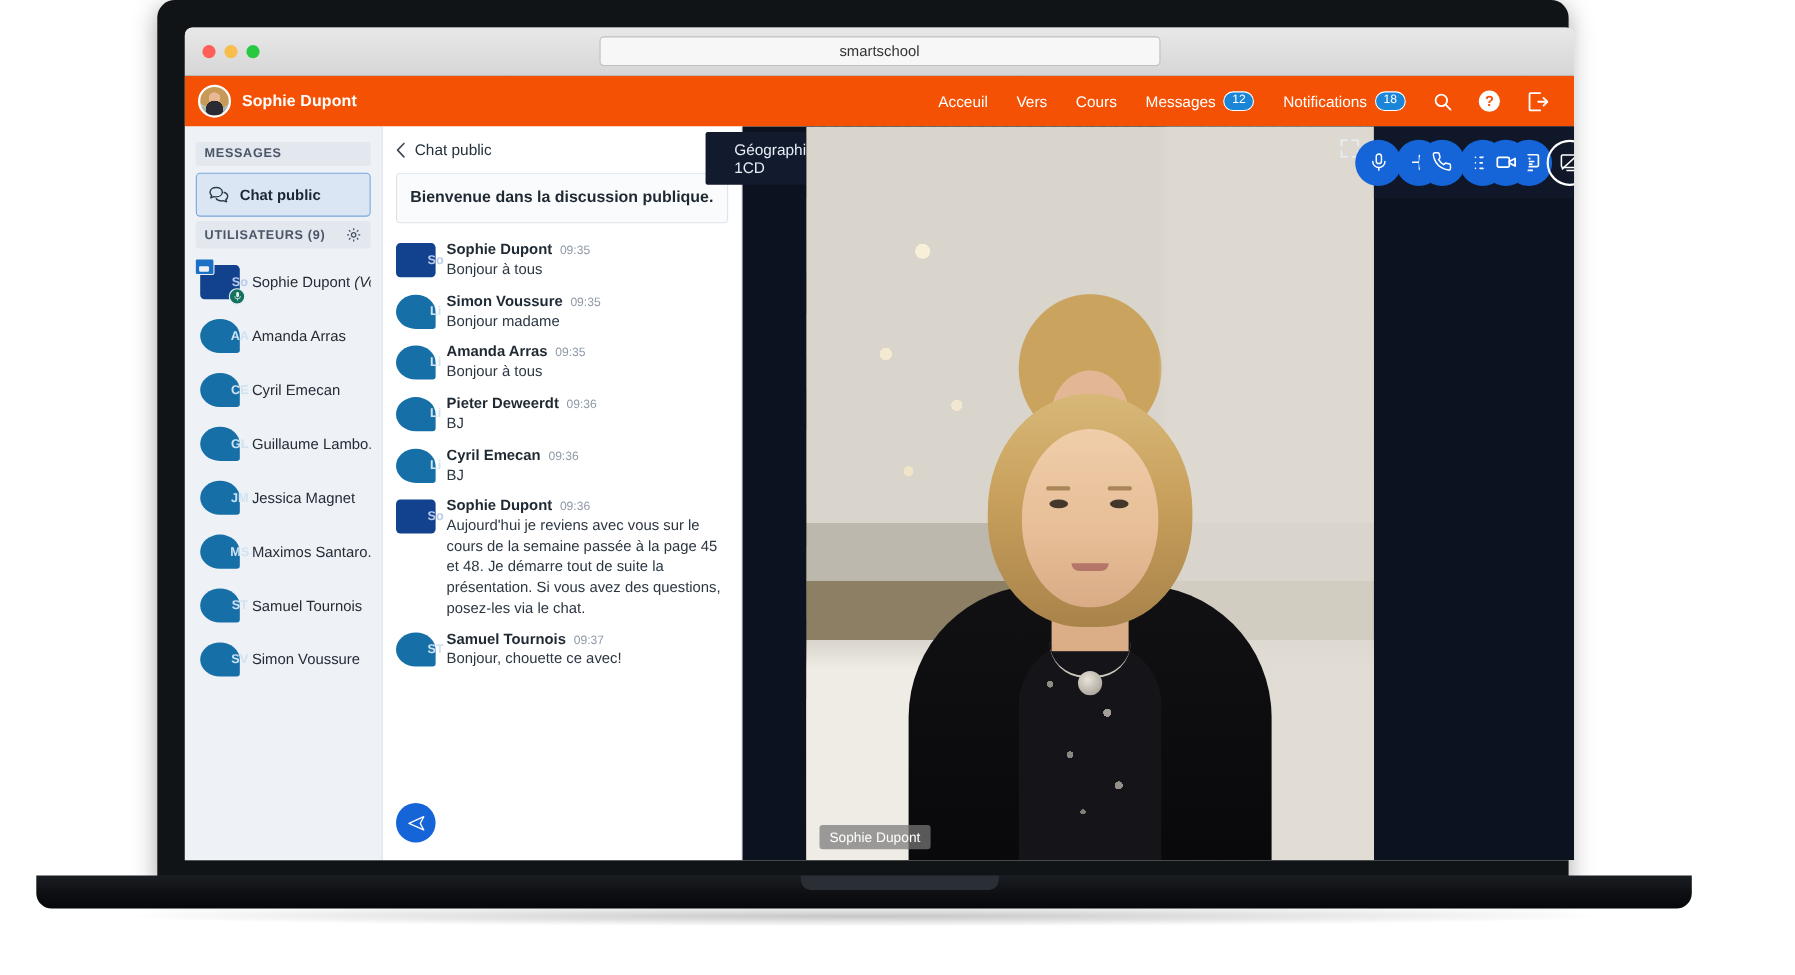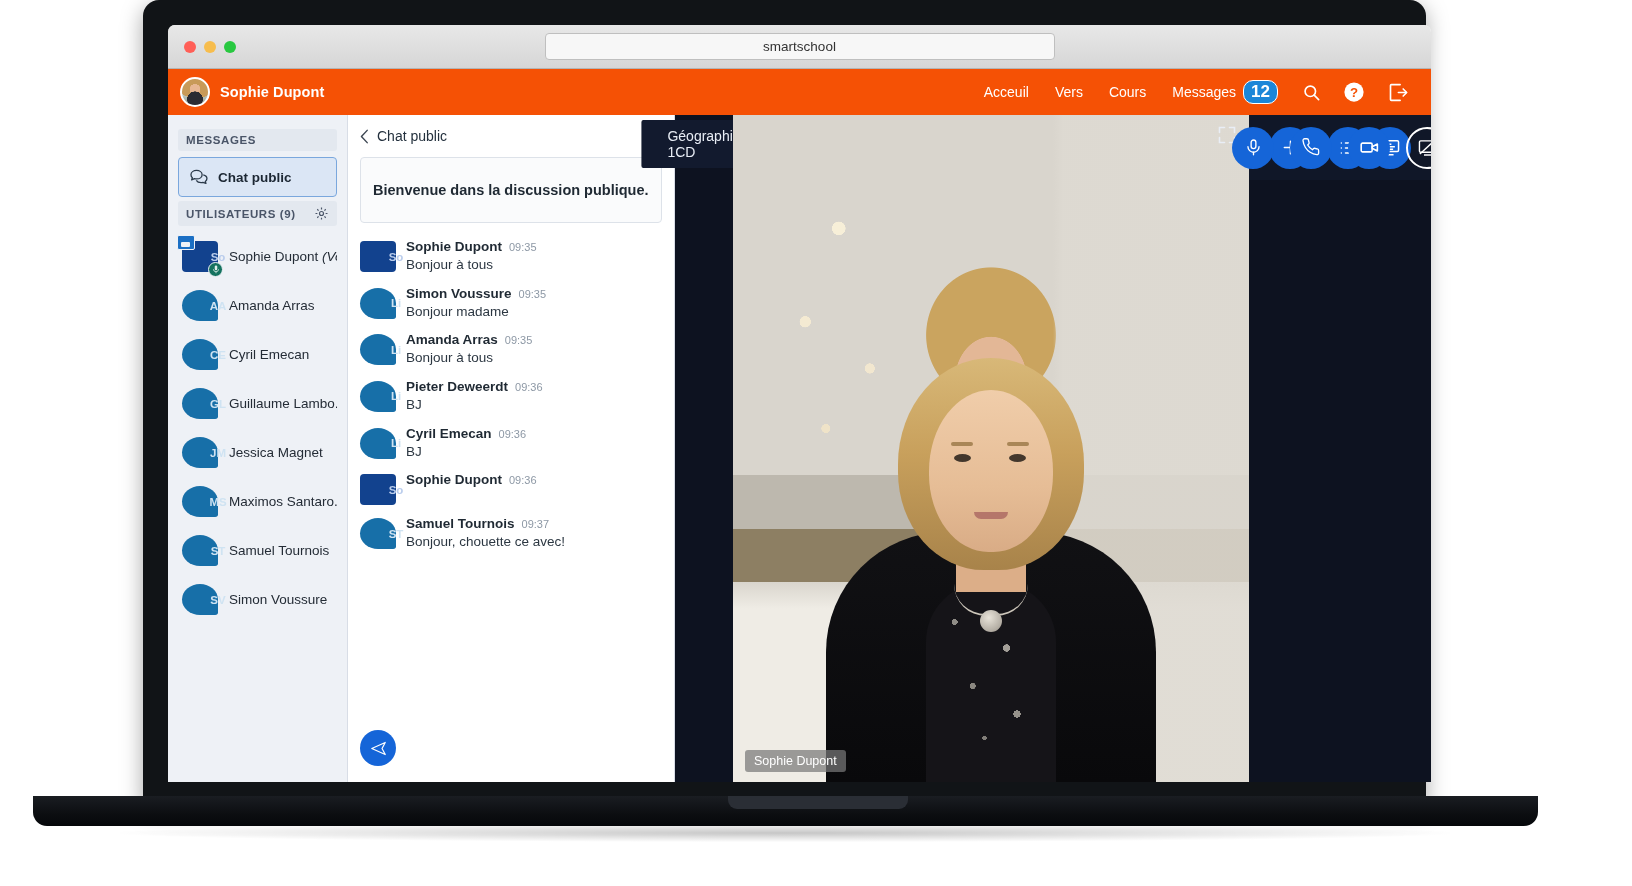--- a/index.html
+++ b/index.html
@@ -81,21 +81,21 @@
     flex: none;
   }
   .brand-name { font-size: 14.5px; font-weight: 600; letter-spacing: .1px; }
   .nav { margin-left: auto; display: flex; gap: 0; padding-right: 12px; }
   .nav-item {
     font-size: 14px; color: #fff; padding: 0 13px; height: 46px;
     display: flex; align-items: center; gap: 7px; cursor: pointer;
     white-space: nowrap;
   }
   .badge {
-    background: #1b86d8; color: #fff; font-size: 17px; font-weight: 700;
+    background: #1b86d8; color: #fff; font-size: 11px; font-weight: 400;
     border-radius: 10px; padding: 2px 7px 2.5px; min-width: 24px; text-align: center;
     border: 1.5px solid #fff; line-height: 1;
   }
   .nav-icon { padding: 0 11px; display: flex; align-items: center; cursor: pointer; }
 
   
   .app-body { display: flex; height: 667px; }
 
   
   .sidebar {
@@ -160,21 +160,21 @@
   }
   .chat-head {
     height: 42px; display: flex; align-items: center; padding: 0 14px 0 12px;
     gap: 8px;
   }
   .chat-head-title { font-size: 14px; color: #23303d; font-weight: 500; }
   .kebab { margin-left: auto; cursor: pointer; line-height: 0; }
   .chat-scroll { flex: 1; overflow: hidden; padding: 0 12px; }
   .welcome {
     border: 1px solid #dde2e9; background: #fafbfc; border-radius: 4px;
-    padding: 24px 12px; font-size: 14.5px; font-weight: 700; color: #1f2933;
+    padding: 14px 12px; font-size: 14.5px; font-weight: 700; color: #1f2933;
     margin-bottom: 10px;
   }
   .msg { display: flex; gap: 10px; padding: 6px 0 5px; }
   .msg .av { width: 31px; height: 31px; margin-top: 2px; }
   .msg-body { flex: 1; min-width: 0; }
   .msg-meta { display: flex; align-items: baseline; gap: 7px; }
   .msg-author { font-size: 13.5px; font-weight: 700; color: #1f2933; }
   .msg-time { font-size: 11px; color: #8d98a5; }
   .msg-text { font-size: 13.5px; color: #2c3742; line-height: 1.38; margin-top: 2px; }
   .chat-foot { padding: 10px 12px 16px; display: flex; align-items: center; gap: 10px; }
@@ -328,20 +328,24 @@
         <div class="nav-item">
           <span>Vers</span>
         </div>
         <div class="nav-item">
           <span>Cours</span>
         </div>
         <div class="nav-item">
           <span>Messages</span>
           <span class="badge">12</span>
         </div>
+        <div class="nav-item">
+          <span>Notifications</span>
+          <span class="badge">18</span>
+        </div>
 
         <div class="nav-icon">
           <svg width="19" height="19" viewBox="0 0 24 24" fill="none" stroke="#fff" stroke-width="2.1" stroke-linecap="round">
             <circle cx="10.5" cy="10.5" r="6.6"></circle>
               <line x1="15.4" y1="15.4" x2="21" y2="21"></line>
           </svg>
         </div>
         <div class="nav-icon">
           <svg width="22" height="22" viewBox="0 0 24 24">
             <circle cx="12" cy="12" r="10.5" fill="#fff"></circle>
@@ -532,20 +536,21 @@
 
           <div class="msg">
             <div class="av square">
                 <span>So</span>
               </div>
             <div class="msg-body">
               <div class="msg-meta">
                 <span class="msg-author">Sophie Dupont</span>
                 <span class="msg-time">09:36</span>
               </div>
+              <div class="msg-text">Aujourd'hui je reviens avec vous sur le cours de la semaine passée à la page 45 et 48. Je démarre tout de suite la présentation. Si vous avez des questions, posez-les via le chat.</div>
             </div>
           </div>
 
           <div class="msg">
             <div class="av bubble">
                 <span>ST</span>
               </div>
             <div class="msg-body">
               <div class="msg-meta">
                 <span class="msg-author">Samuel Tournois</span>

